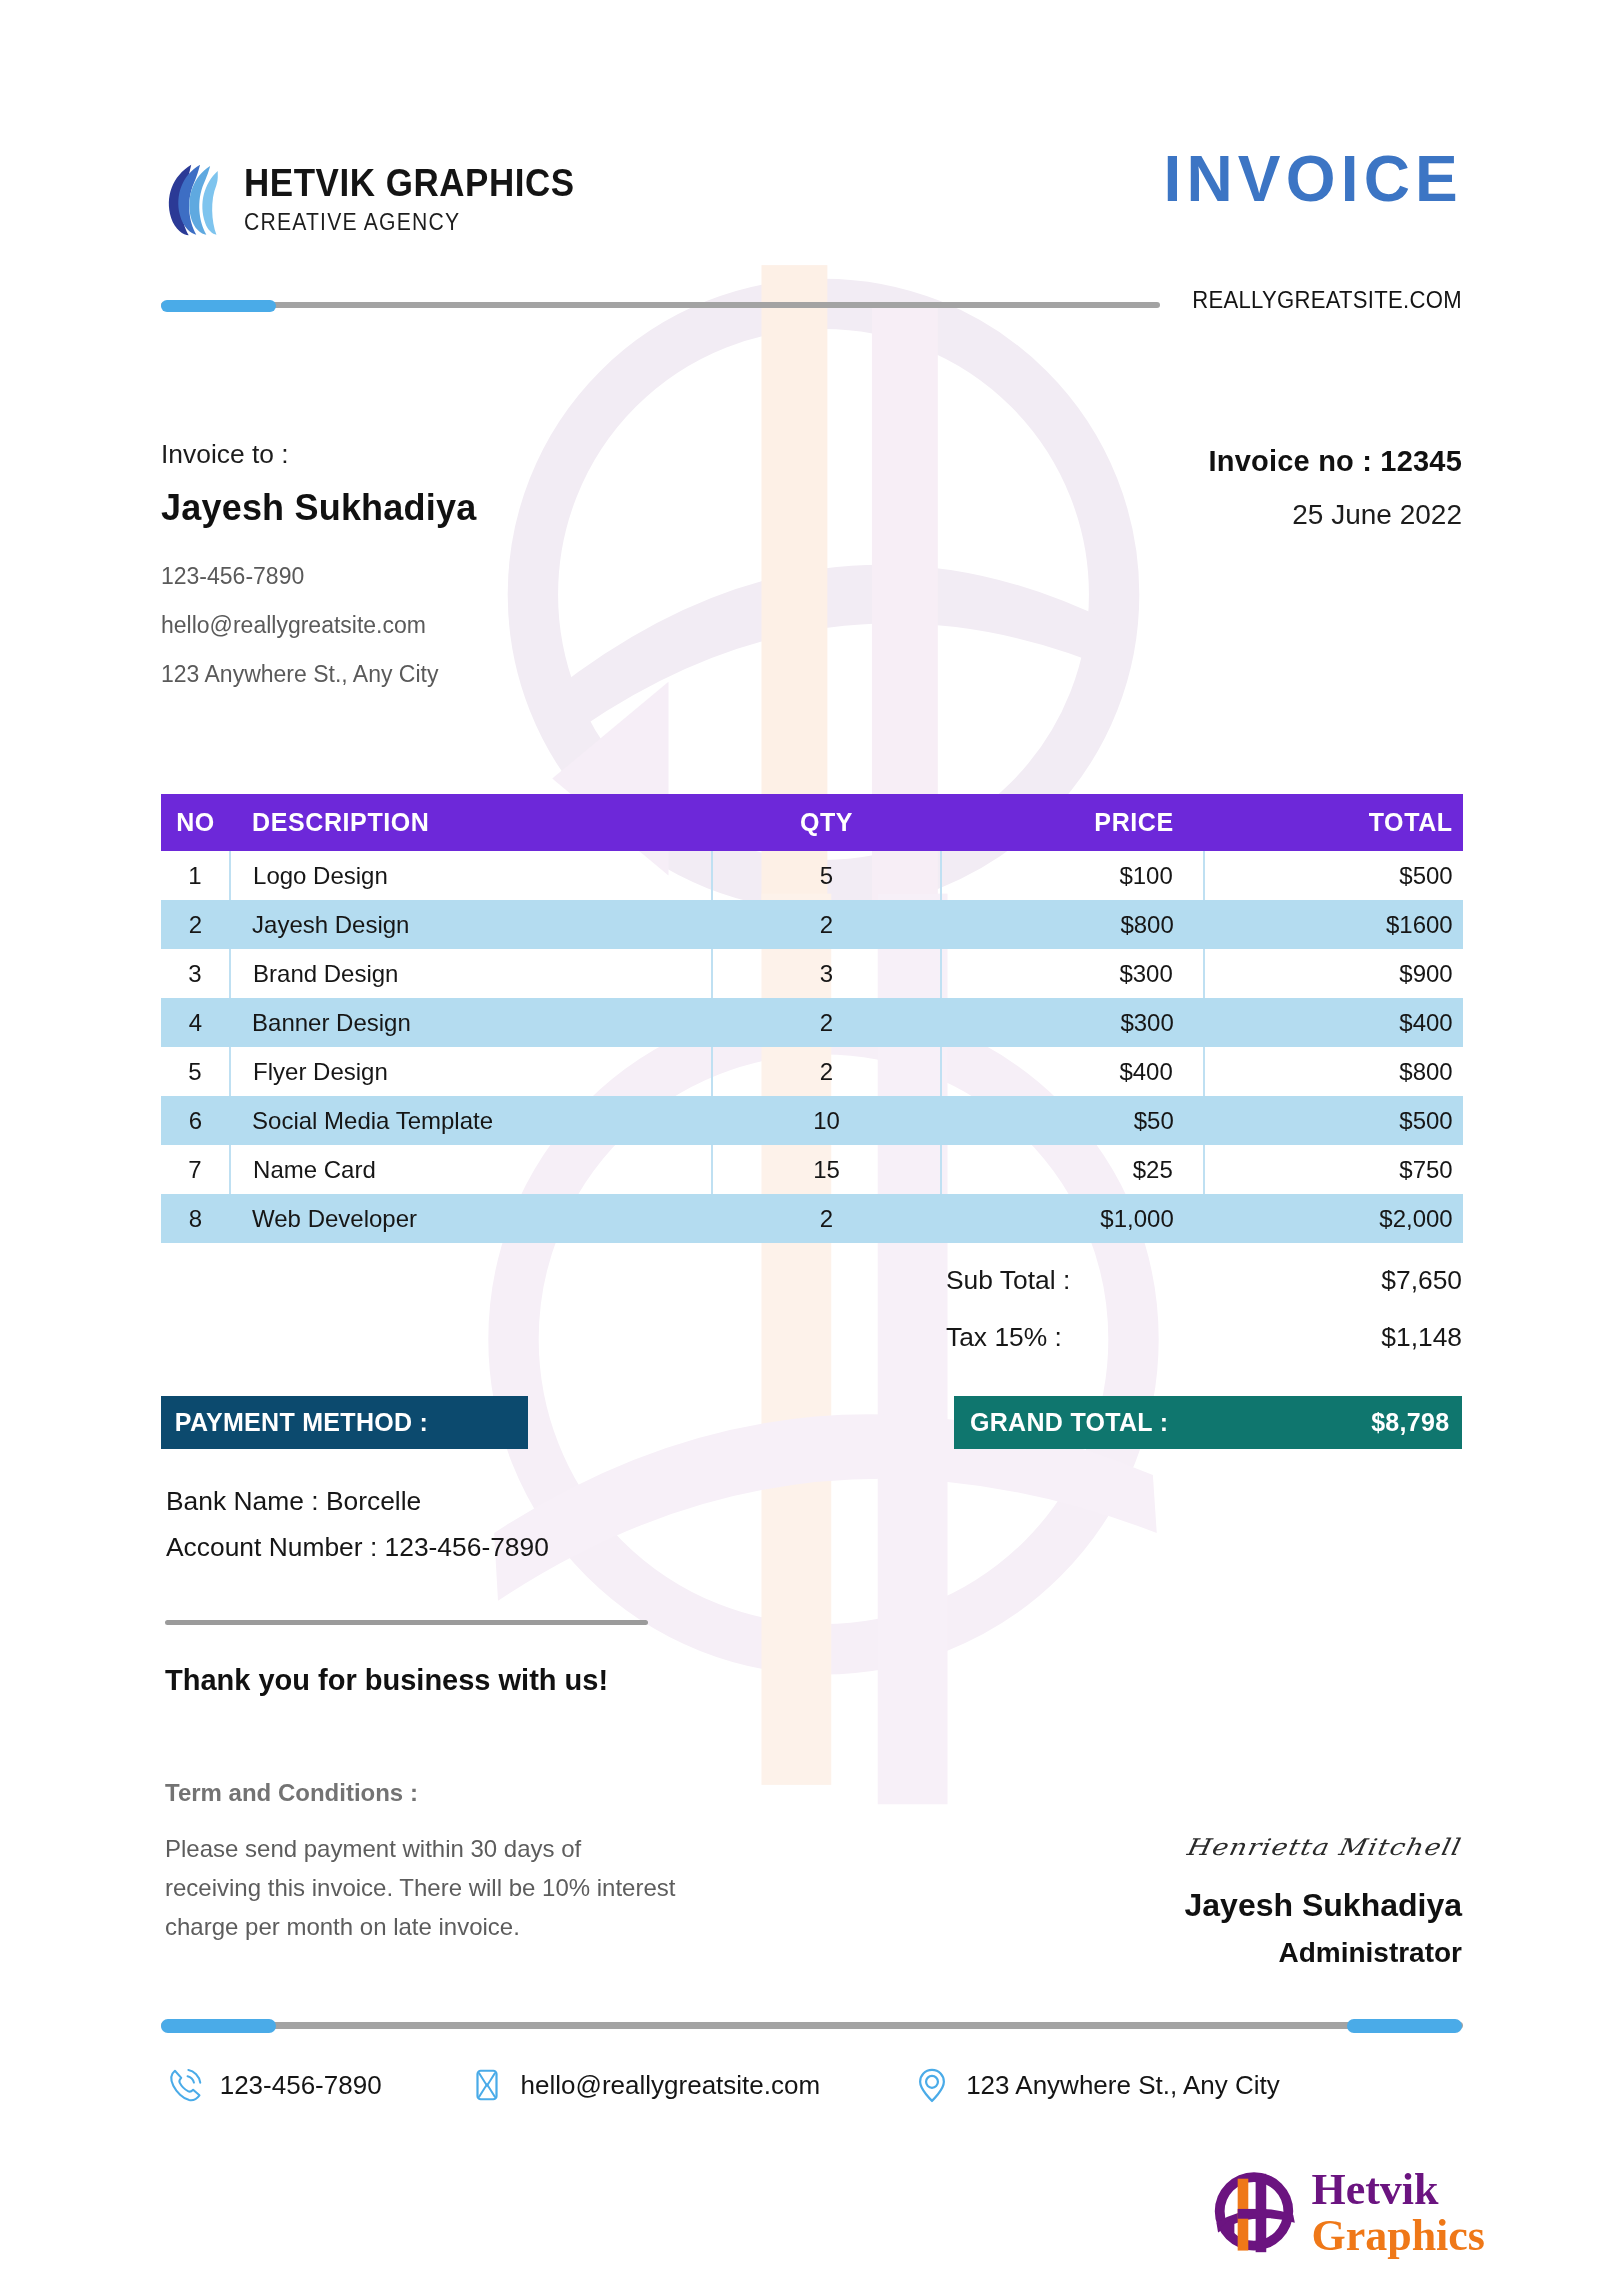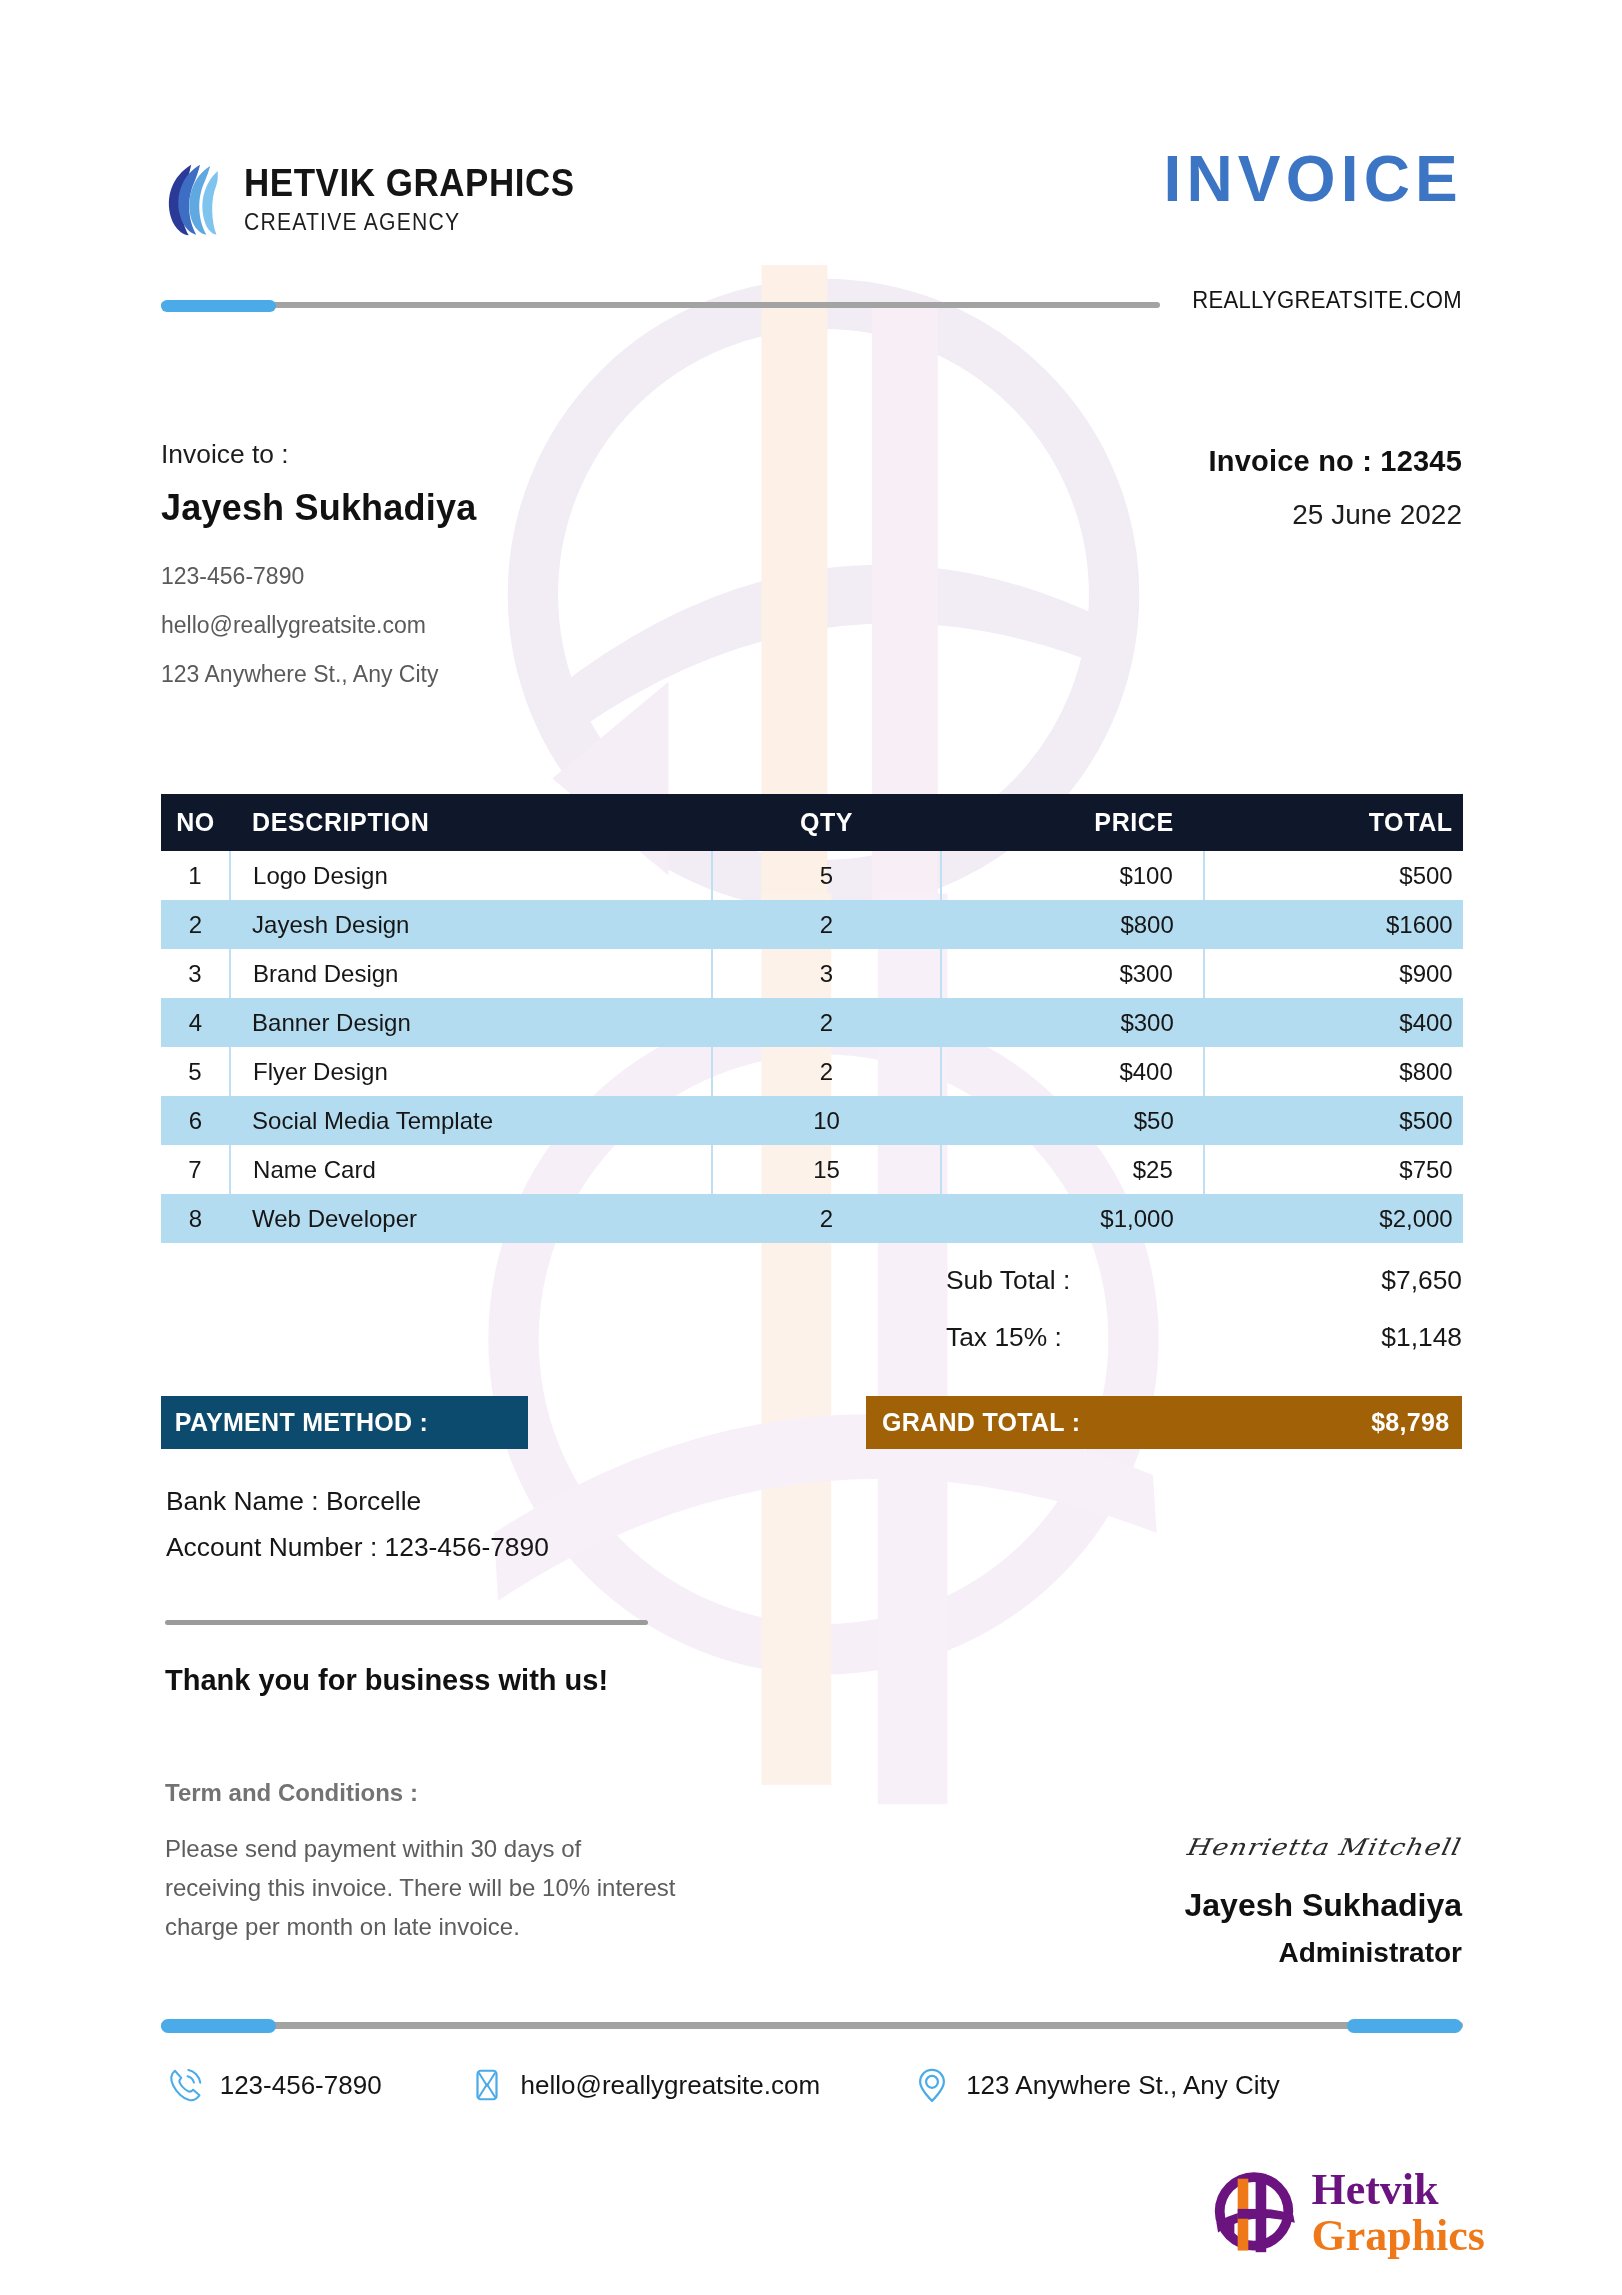--- a/index.html
+++ b/index.html
@@ -89,21 +89,21 @@
     font-family:"Liberation Sans Narrow","Liberation Sans", sans-serif; letter-spacing:0.2px;}
   .invmeta .date{ font-size:28px; color:#1d1d1d; margin-top:20.7px;
     font-family:"Liberation Sans Narrow","Liberation Sans", sans-serif;}
 
   
   .tbl{
     position:absolute; left:161px; top:794px; width:1302px;
     border-collapse:collapse; table-layout:fixed;
   }
   .tbl th{
-    background:#0f172a; color:#fff; font-weight:bold;
+    background:#6d28d9; color:#fff; font-weight:bold;
     font-size:25px; letter-spacing:0.6px; height:57px;
     font-family:"Liberation Sans Narrow","Liberation Sans", sans-serif;
   }
   .tbl td{
     height:49px; font-size:24px; color:#161616;
     font-family:"Liberation Sans Narrow","Liberation Sans", sans-serif;
   }
   .c-no   { width:69px;  text-align:center; }
   .c-desc { width:482px;  text-align:left; padding-left:22px; }
   .c-qty  { width:228px;  text-align:center; }
@@ -126,22 +126,22 @@
   .totrow .v{ font-size:26.4px; color:#171717; font-family:"Liberation Sans Narrow","Liberation Sans", sans-serif;}
 
   
   .paybar{
     position:absolute; left:161px; top:1396px; width:367px; height:53px;
     background:#0c4a6e; color:#fff; display:flex; align-items:center;
     padding-left:13.8px; font-size:25px; font-weight:bold; letter-spacing:0.3px;
     font-family:"Liberation Sans Narrow","Liberation Sans", sans-serif;
   }
   .grandbar{
-    position:absolute; right:161px; top:1396px; width:596px; height:53px;
-    background:#a16207; color:#fff; display:flex; align-items:center;
+    position:absolute; right:161px; top:1396px; width:508px; height:53px;
+    background:#0f766e; color:#fff; display:flex; align-items:center;
     justify-content:space-between; padding:0 12.6px 0 16px;
     font-size:25px; font-weight:bold; letter-spacing:0.3px;
     font-family:"Liberation Sans Narrow","Liberation Sans", sans-serif;
   }
 
   .bank{ position:absolute; left:166px; top:1486px; }
   .bank div{ font-size:26.4px; color:#161616; margin-bottom:15px;
     font-family:"Liberation Sans Narrow","Liberation Sans", sans-serif;}
 
   .thin-rule{

